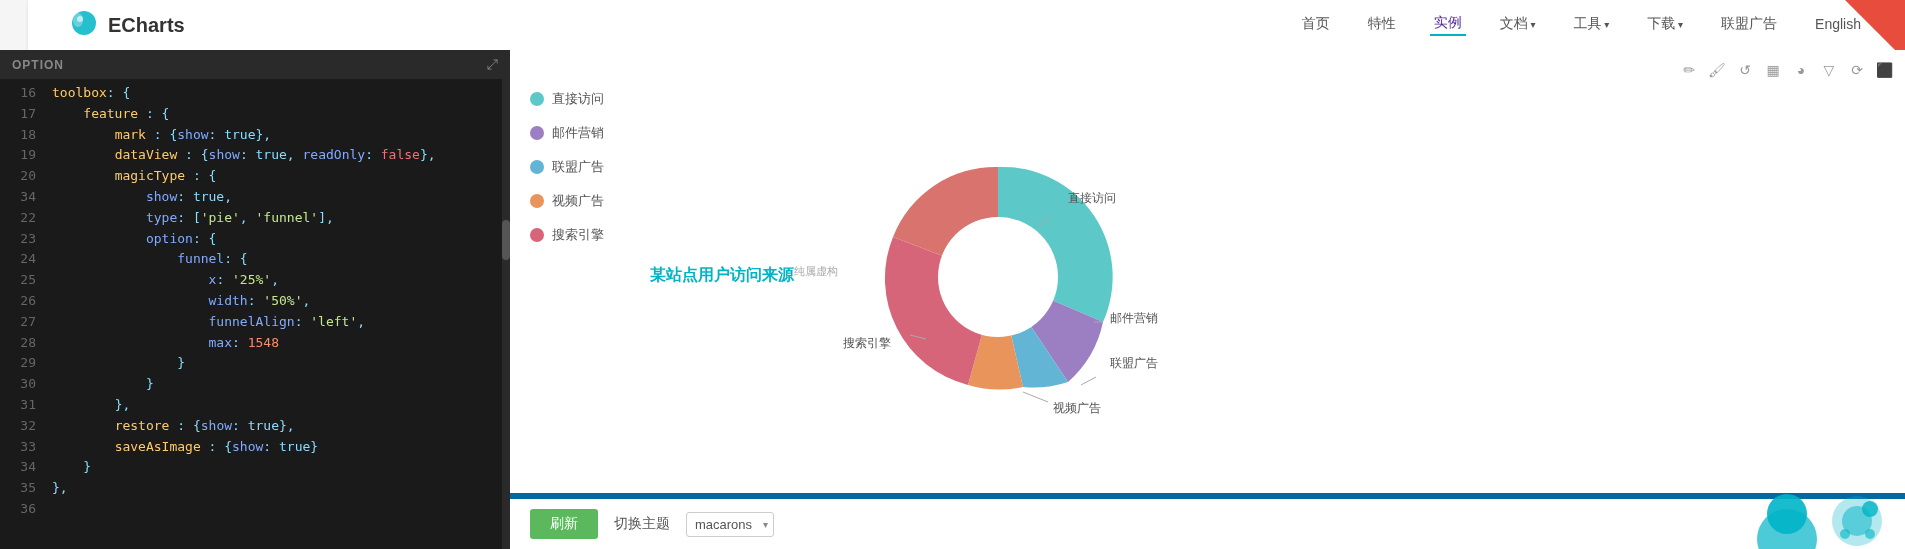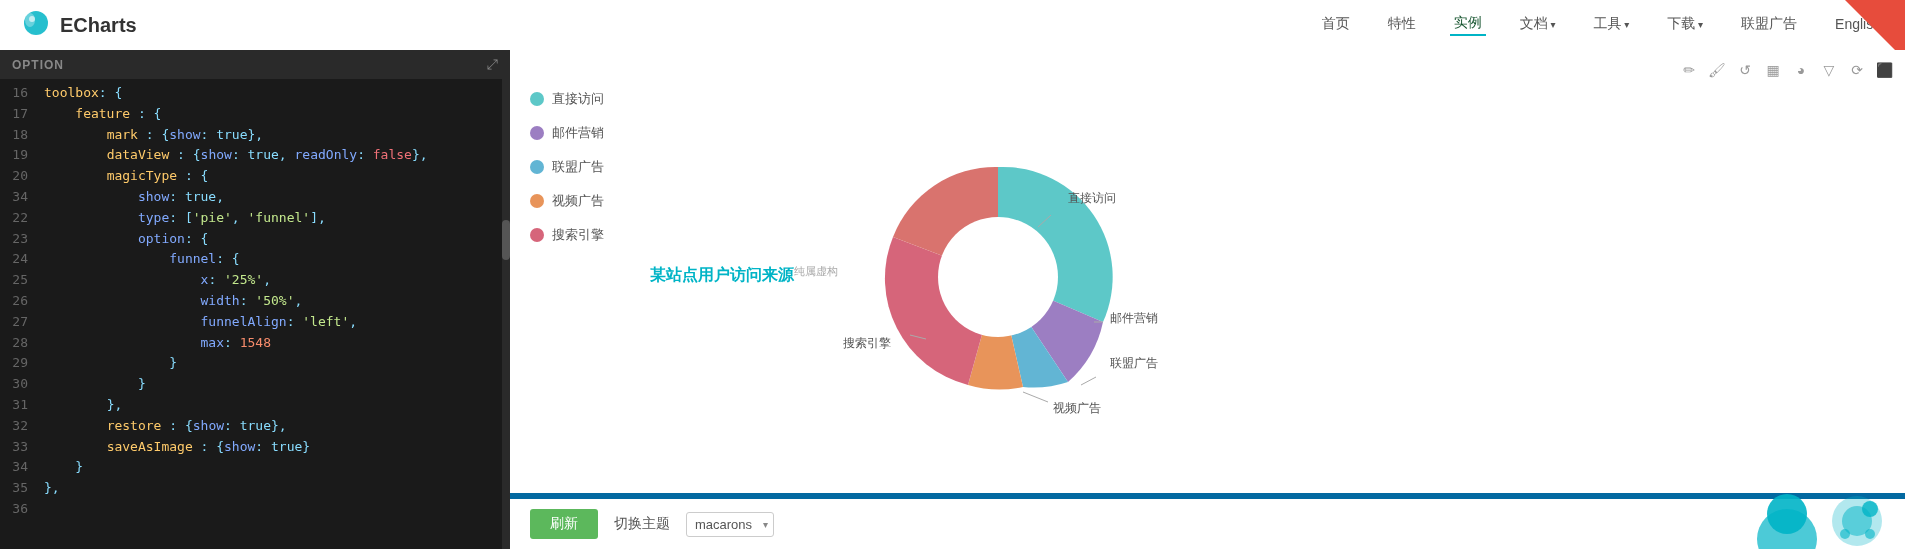--- a/index.html
+++ b/index.html
@@ -5,23 +5,24 @@
     * { margin: 0; padding: 0; box-sizing: border-box; }
     body { font-family: 'Microsoft YaHei', Arial, sans-serif; background: #f5f5f5; min-width: 1905px; }
 
     
     .header {
       background: #fff;
       height: 50px;
       display: flex;
       align-items: center;
       justify-content: space-between;
-      padding: 0 20px;
+      padding: 0 40px;
       box-shadow: 0 1px 3px rgba(0,0,0,0.1);
       position: relative;
+      margin-left: 28px;
     }
     .logo-area {
       display: flex;
       align-items: center;
       gap: 8px;
     }
     .logo-icon {
       width: 32px;
       height: 32px;
     }
@@ -37,21 +38,21 @@
     }
     .nav-item {
       font-size: 14px;
       color: #555;
       cursor: pointer;
       text-decoration: none;
       padding: 0 4px;
       padding-bottom: 2px;
     }
     .nav-item.active {
-      color: #14532d;
+      color: #4c1d95;
       border-bottom: 2px solid #00b4c6;
     }
     .nav-item.with-arrow::after {
       content: ' ▾';
       font-size: 10px;
     }
     .corner-ribbon {
       position: absolute;
       top: 0; right: 0;
       width: 60px; height: 60px;
@@ -102,20 +103,21 @@
       font-size: 14px;
       cursor: pointer;
     }
     .code-content {
       flex: 1;
       overflow: hidden;
       position: relative;
       font-family: 'Consolas', 'Monaco', monospace;
       font-size: 13px;
       line-height: 1.6;
+      margin-left: 8px;
     }
     .code-lines {
       display: flex;
       height: 100%;
     }
     .line-numbers {
       background: #1a1a1a;
       color: #666;
       padding: 4px 8px;
       text-align: right;

